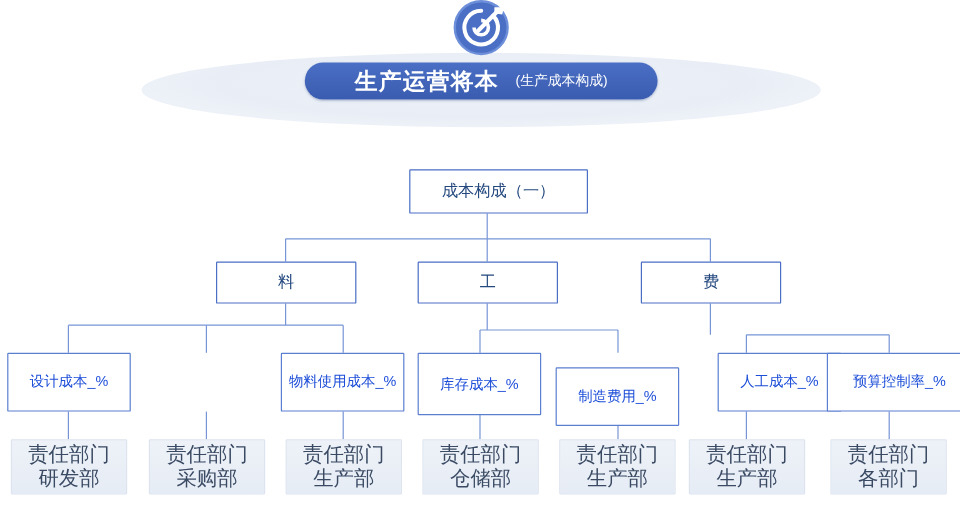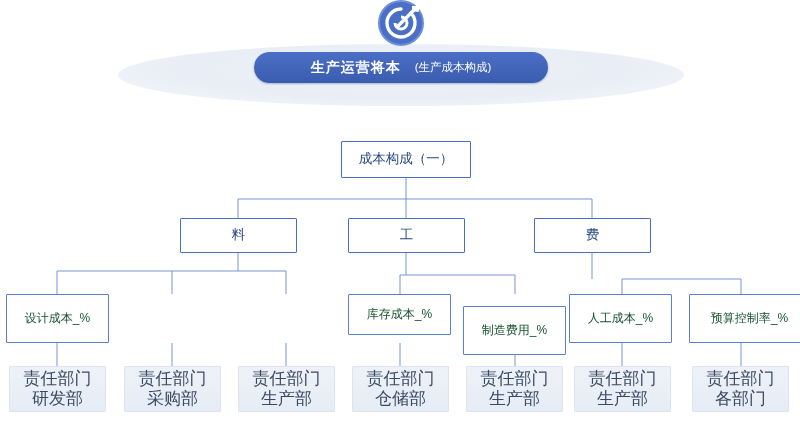--- a/index.html
+++ b/index.html
@@ -38,21 +38,21 @@
     border-radius: 16px;
     background: linear-gradient(180deg, #4a6fc4 0%, #3a5cb0 100%);
     box-shadow: 0 1px 2px rgba(40,70,130,0.35);
     display: flex;
     align-items: center;
     justify-content: center;
     color: #ffffff;
     white-space: nowrap;
   }
   .title-main {
-    font-size: 14px;
+    font-size: 19px;
     font-weight: bold;
     letter-spacing: 1px;
   }
   .title-sub {
     font-size: 11.5px;
     margin-left: 14px;
   }
 
   .logo {
     position: absolute;
@@ -92,21 +92,21 @@
   .node.l2 {
     border: 1px solid #4a6fc4;
     background: #ffffff;
     color: #24497f;
     font-size: 13.5px;
     border-radius: 1px;
   }
   .node.l3 {
     border: 1px solid #5b7fd0;
     background: #ffffff;
-    color: #14532d;
+    color: #1d4ed8;
     font-size: 12px;
     border-radius: 1px;
     padding: 0 2px;
   }
   .node.l4 {
     border: 1px solid #dde4ef;
     background: linear-gradient(180deg, #eef2f8 0%, #e6ecf5 100%);
     color: #3a4a63;
     font-size: 17px;
     border-radius: 1px;
@@ -163,30 +163,31 @@
       <line x1="57" y1="343" x2="57" y2="366"></line>
       <line x1="172" y1="343" x2="172" y2="366"></line>
       <line x1="286" y1="343" x2="286" y2="366"></line>
       <line x1="400" y1="343" x2="400" y2="366"></line>
       <line x1="515" y1="343" x2="515" y2="366"></line>
       <line x1="622" y1="343" x2="622" y2="366"></line>
       <line x1="741" y1="343" x2="741" y2="366"></line>
     </g>
   </svg>
 
-  <div class="node l1" style="left:341px; top:141px; width:130px; height:37px;">成本构成（一）</div>
+  <div class="node l1" style="left:341px; top:141px; width:149px; height:37px;">成本构成（一）</div>
 
   <div class="node l2" style="left:180px; top:218px; width:117px; height:35px;">料</div>
   <div class="node l2" style="left:348px; top:218px; width:117px; height:35px;">工</div>
   <div class="node l2" style="left:534px; top:218px; width:117px; height:35px;">费</div>
 
   <div class="node l3" style="left:6px;   top:294px; width:103px; height:49px;">设计成本_%</div>
-  <div class="node l3" style="left:348px; top:294px; width:103px; height:41px;">库存成本_%</div>
+  <div class="node l3" style="left:234px; top:294px; width:103px; height:49px;">物料使用成本_%</div>
+  <div class="node l3" style="left:348px; top:294px; width:103px; height:52px;">库存成本_%</div>
   <div class="node l3" style="left:463px; top:306px; width:103px; height:49px;">制造费用_%</div>
-  <div class="node l3" style="left:569px; top:294px; width:103px; height:49px;">人工成本_%</div>
+  <div class="node l3" style="left:598px; top:294px; width:103px; height:49px;">人工成本_%</div>
   <div class="node l3" style="left:689px; top:294px; width:121px; height:49px;">预算控制率_%</div>
 
   <div class="node l4" style="left:9px;   top:366px; width:97px; height:46px; flex-direction:column;">
     <span>责任部门</span>
     <span>研发部</span>
   </div>
   <div class="node l4" style="left:124px; top:366px; width:97px; height:46px; flex-direction:column;">
     <span>责任部门</span>
     <span>采购部</span>
   </div>

